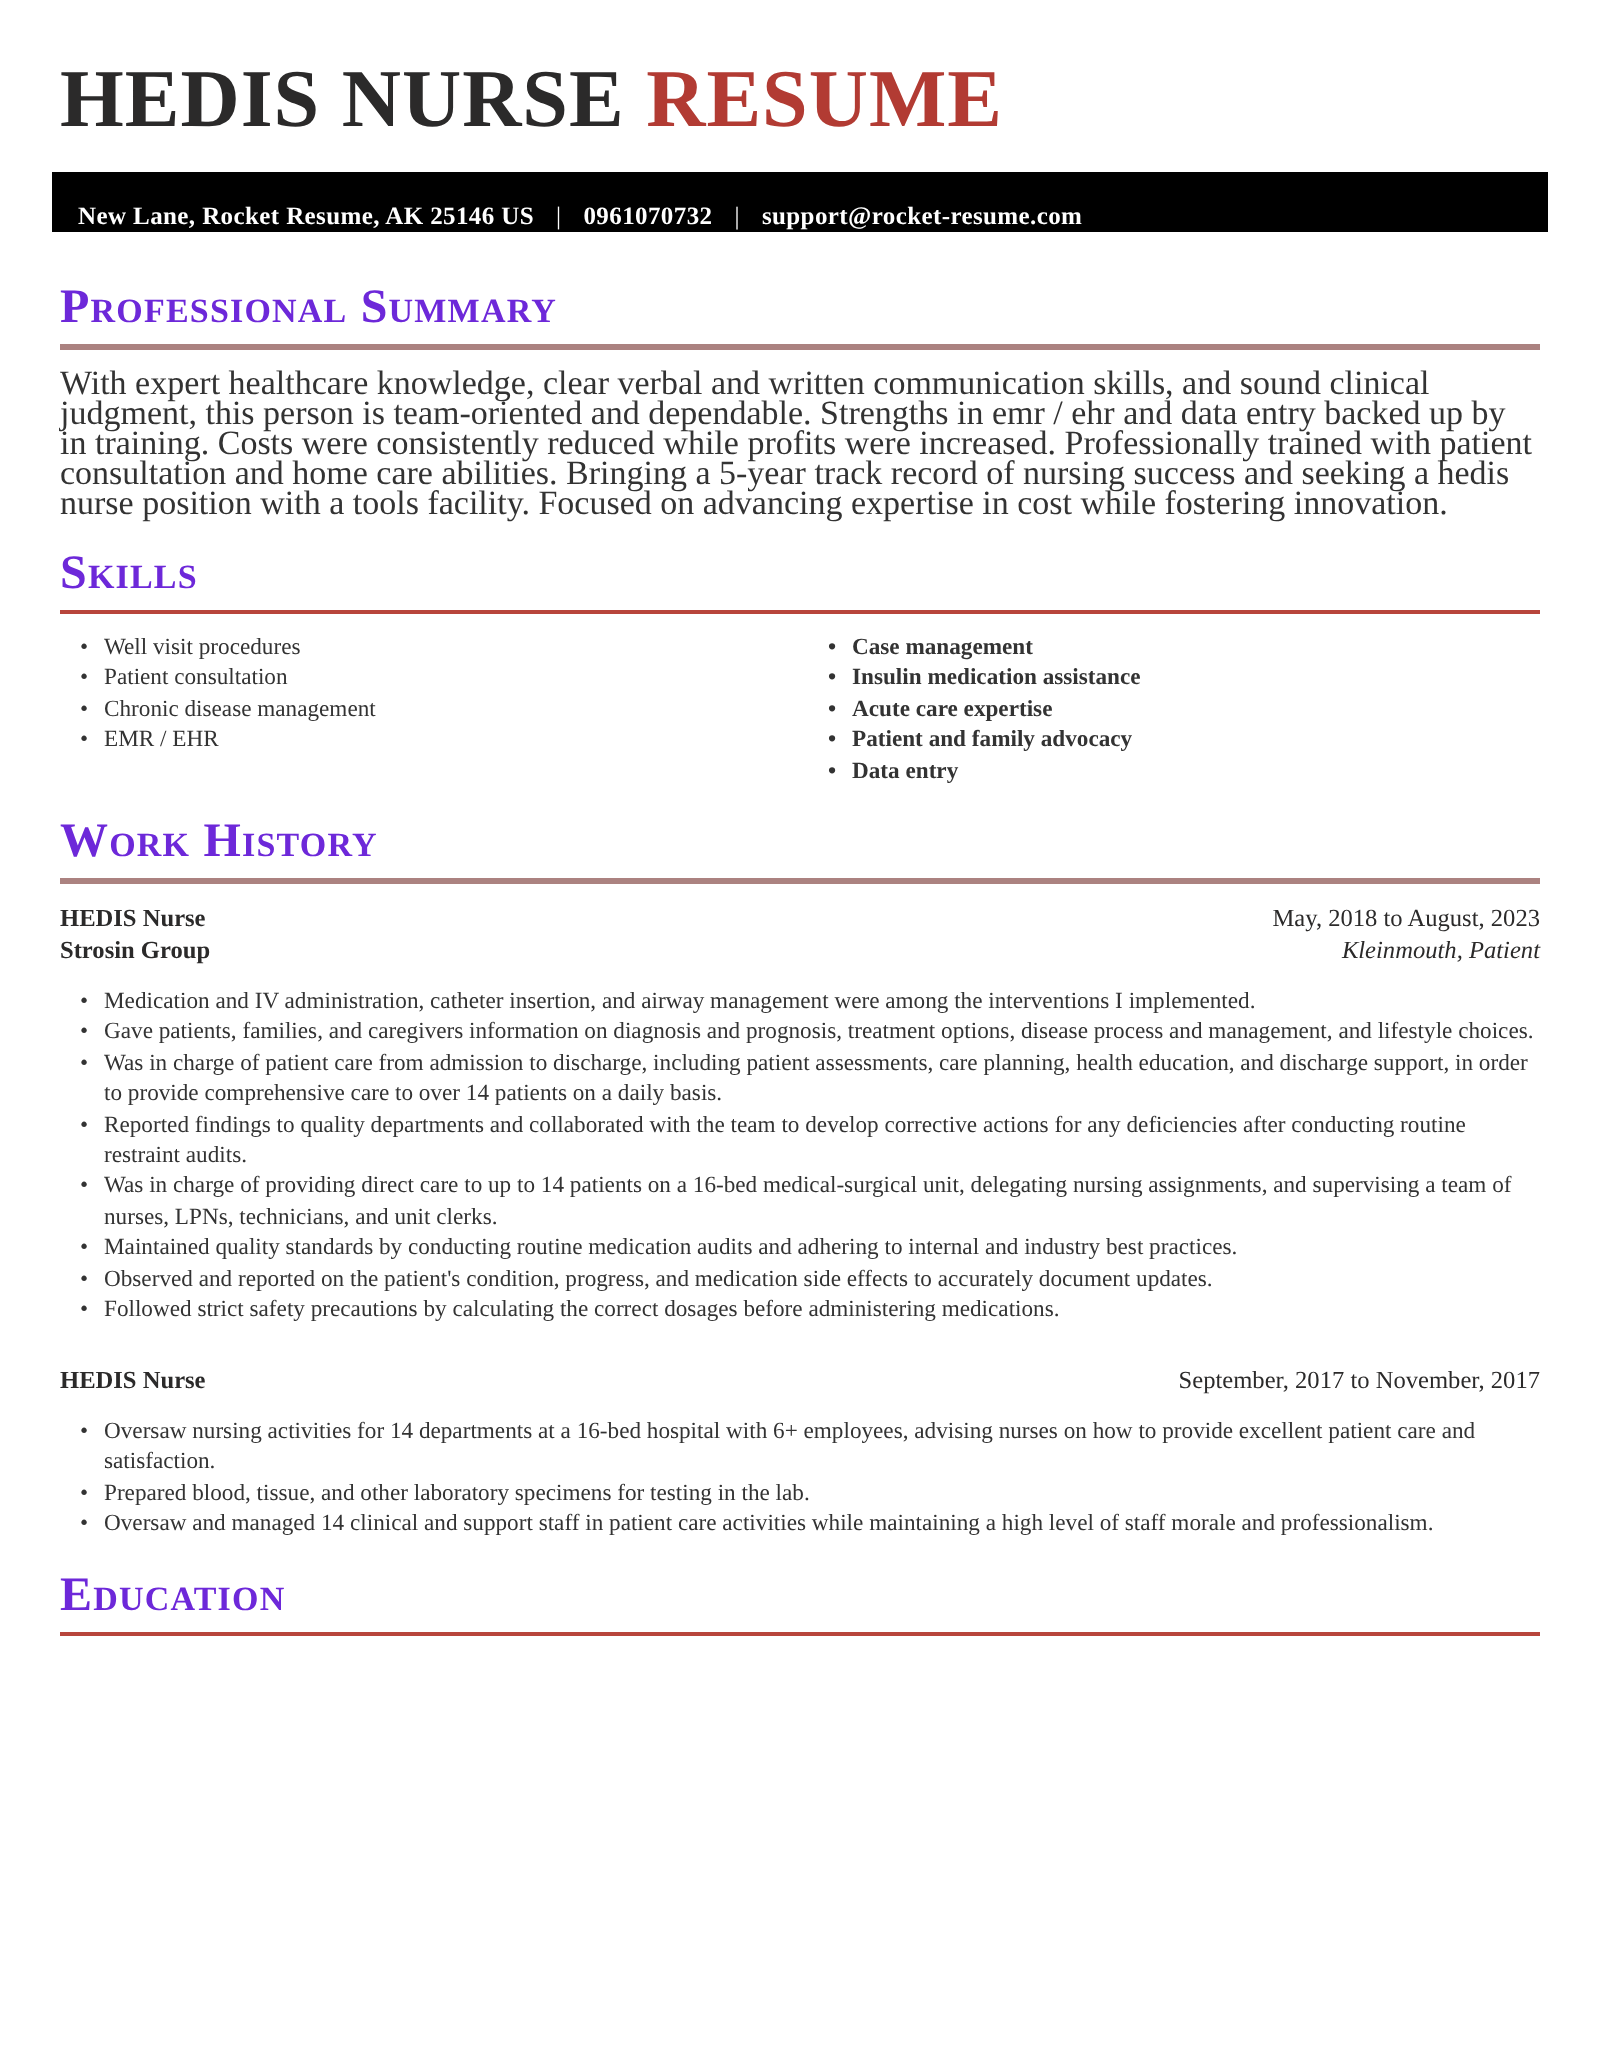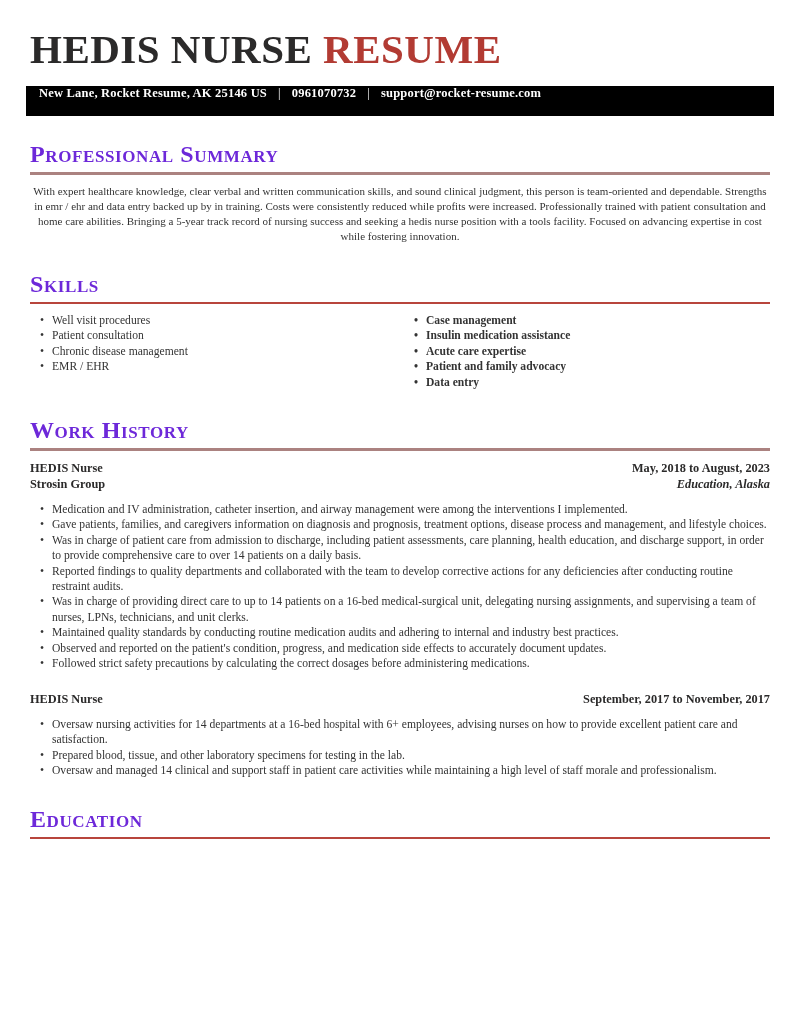--- a/index.html
+++ b/index.html
@@ -28,48 +28,47 @@
   }
   .title .accent { color: var(--accent-red, #b23b33); text-align: right; }
   .contact-bar {
     margin-top: 13px;
     margin-left: -4px;
     margin-right: -4px;
     height: 30px;
     background: var(--bar-bg, #000000);
     color: var(--bar-text, #ffffff);
     display: flex;
-    align-items: flex-start;
+    align-items: flex-end;
     padding-left: 13px;
     font-size: 12.5px;
     font-weight: bold;
     letter-spacing: 0.2px;
   }
   .contact-bar .sep { padding: 0 11px; font-weight: normal; }
   
-  .section { margin-top: 28px; }
+  .section { margin-top: 16px; }
   .section.first { margin-top: 26px; }
   .section-heading {
     font-variant: small-caps;
     font-size: 24px;
     line-height: 1;
     font-weight: bold;
     letter-spacing: 0.6px;
     color: #6d28d9;
   }
   .rule { margin-top: 6px; border: 0; }
   .rule-muted { height: 3px; background: var(--rule-muted, #ab8280); }
   .rule-red   { height: 2px; background: var(--rule-red, #b8453c); }
   
   .summary-text {
     margin-top: 9px;
-    font-size: 11px;
+    font-size: 17px;
     line-height: 15px;
     color: var(--text-body, #333333);
-    text-align: center;
   }
   
   .skills-grid {
     margin-top: 9px;
     display: grid;
     grid-template-columns: 1fr 1fr;
     column-gap: 2px;
   }
   ul.dotted { list-style: none; }
   ul.dotted li {
@@ -91,21 +90,21 @@
   .job { margin-top: 9px; }
   .job + .job { margin-top: 20px; }
   .job-row {
     display: flex;
     justify-content: space-between;
     align-items: baseline;
     font-size: 12.3px;
     line-height: 16.5px;
   }
   .job-row .left { font-weight: bold; color: var(--text-main, #2b2a2a); }
-  .job-row .right { font-weight: bold; color: var(--text-main, #2b2a2a); }
+  .job-row .right { font-weight: normal; color: var(--text-main, #2b2a2a); }
   .job-row .right.italic { font-style: italic; }
   .job-bullets { margin-top: 9px; }
   .job-bullets li { line-height: 14.8px; }
   
   .edu-rows { margin-top: 9px; }
 </style>
 </head>
 <body>
 
 <div class="page">
@@ -150,21 +149,21 @@
     <h2 class="section-heading">Work History</h2>
     <div class="rule rule-muted"></div>
 
     <div class="job">
       <div class="job-row">
         <span class="left">HEDIS Nurse</span>
         <span class="right">May, 2018 to August, 2023</span>
       </div>
       <div class="job-row">
         <span class="left">Strosin Group</span>
-        <span class="right italic">Education, Alaska</span>
+        <span class="right italic">Kleinmouth, Patient</span>
       </div>
       <ul class="dotted job-bullets">
         <li>Medication and IV administration, catheter insertion, and airway management were among the interventions I implemented.</li>
         <li>Gave patients, families, and caregivers information on diagnosis and prognosis, treatment options, disease process and management, and lifestyle choices.</li>
         <li>Was in charge of patient care from admission to discharge, including patient assessments, care planning, health education, and discharge support, in order to provide comprehensive care to over 14 patients on a daily basis.</li>
         <li>Reported findings to quality departments and collaborated with the team to develop corrective actions for any deficiencies after conducting routine restraint audits.</li>
         <li>Was in charge of providing direct care to up to 14 patients on a 16-bed medical-surgical unit, delegating nursing assignments, and supervising a team of nurses, LPNs, technicians, and unit clerks.</li>
         <li>Maintained quality standards by conducting routine medication audits and adhering to internal and industry best practices.</li>
         <li>Observed and reported on the patient's condition, progress, and medication side effects to accurately document updates.</li>
         <li>Followed strict safety precautions by calculating the correct dosages before administering medications.</li>

